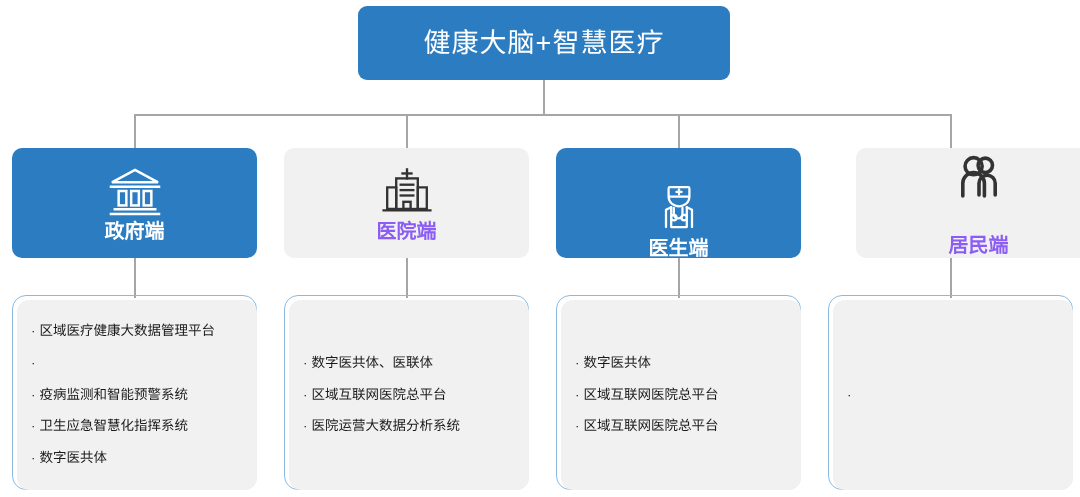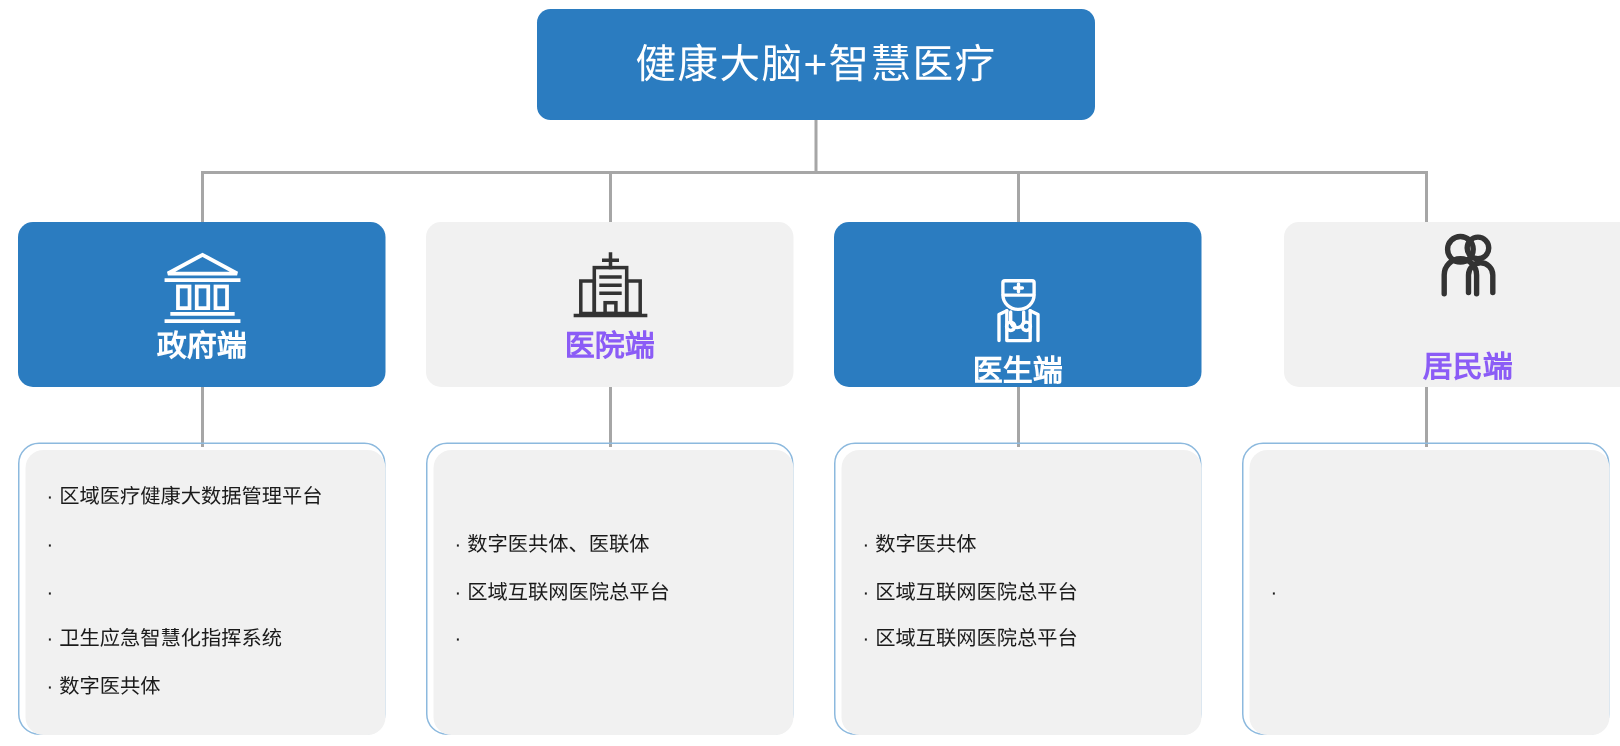--- a/index.html
+++ b/index.html
@@ -179,20 +179,21 @@
     <div class="list-panel">
       <div class="list-item">
         <span class="bullet">·</span>
         <span>区域医疗健康大数据管理平台</span>
       </div>
       <div class="list-item">
         <span class="bullet">·</span>
       </div>
       <div class="list-item">
         <span class="bullet">·</span>
+        <span>疫病监测和智能预警系统</span>
       </div>
       <div class="list-item">
         <span class="bullet">·</span>
         <span>卫生应急智慧化指挥系统</span>
       </div>
       <div class="list-item">
         <span class="bullet">·</span>
         <span>数字医共体</span>
       </div>
     </div>
@@ -204,20 +205,21 @@
       <div class="list-item">
         <span class="bullet">·</span>
         <span>数字医共体、医联体</span>
       </div>
       <div class="list-item">
         <span class="bullet">·</span>
         <span>区域互联网医院总平台</span>
       </div>
       <div class="list-item">
         <span class="bullet">·</span>
+        <span>医院运营大数据分析系统</span>
       </div>
     </div>
   </div>
 
   <div class="list-wrap" style="left:556px;">
     <div class="list-outline"></div>
     <div class="list-panel">
       <div class="list-item">
         <span class="bullet">·</span>
         <span>数字医共体</span>

